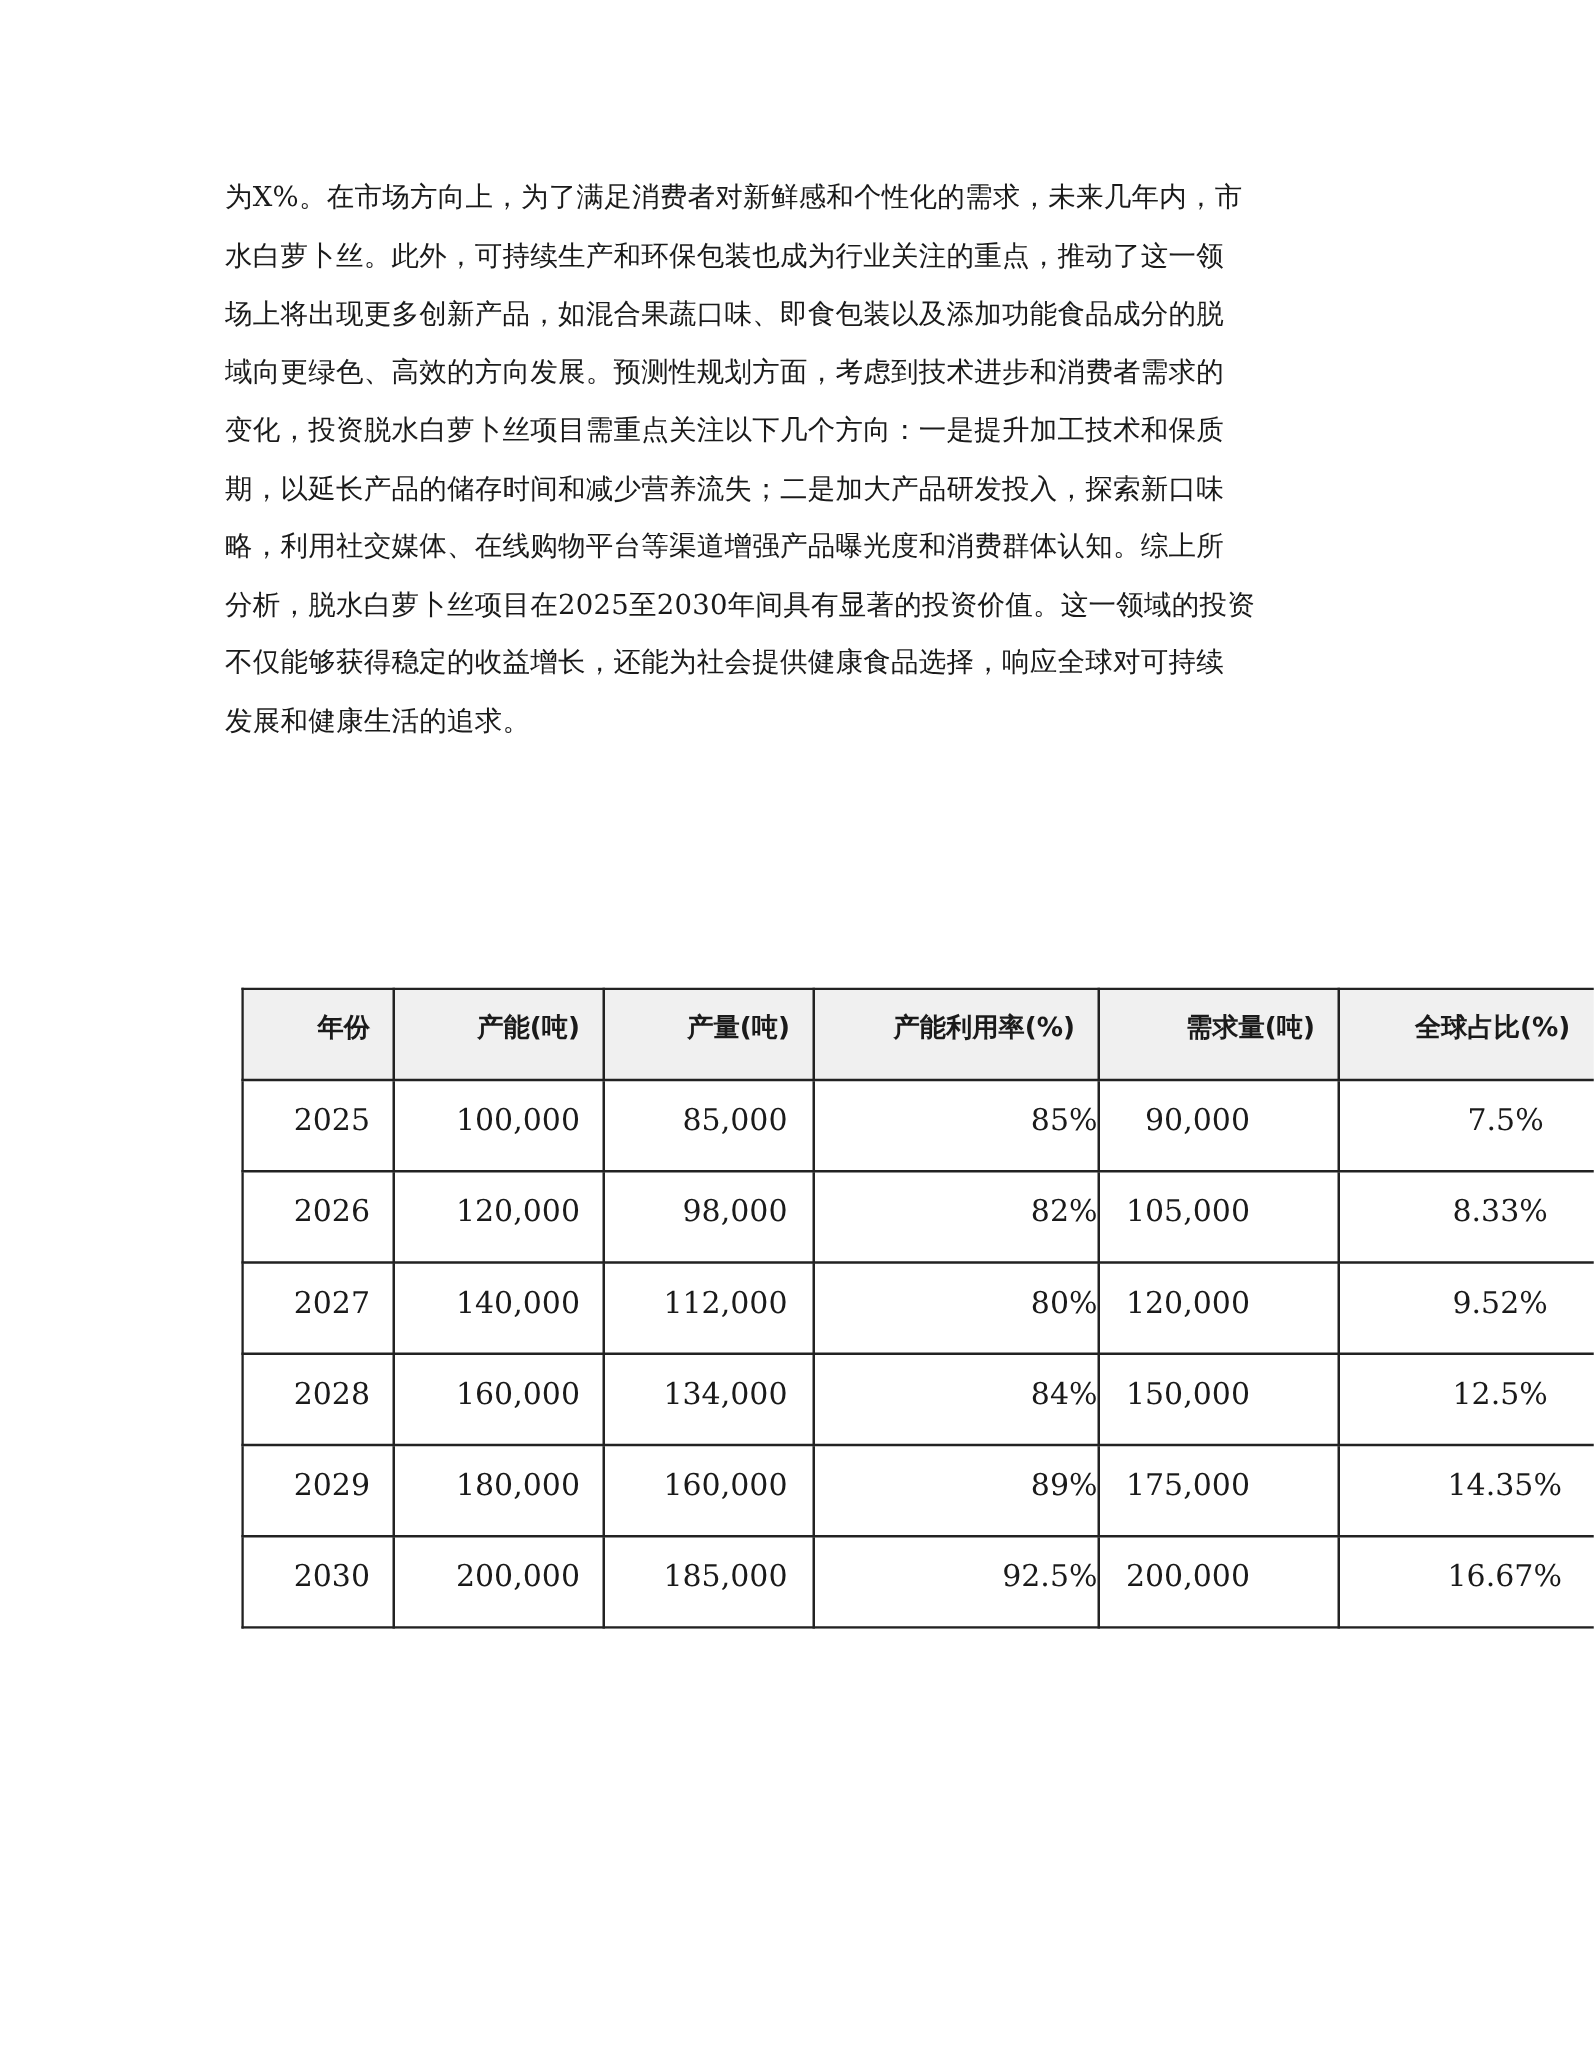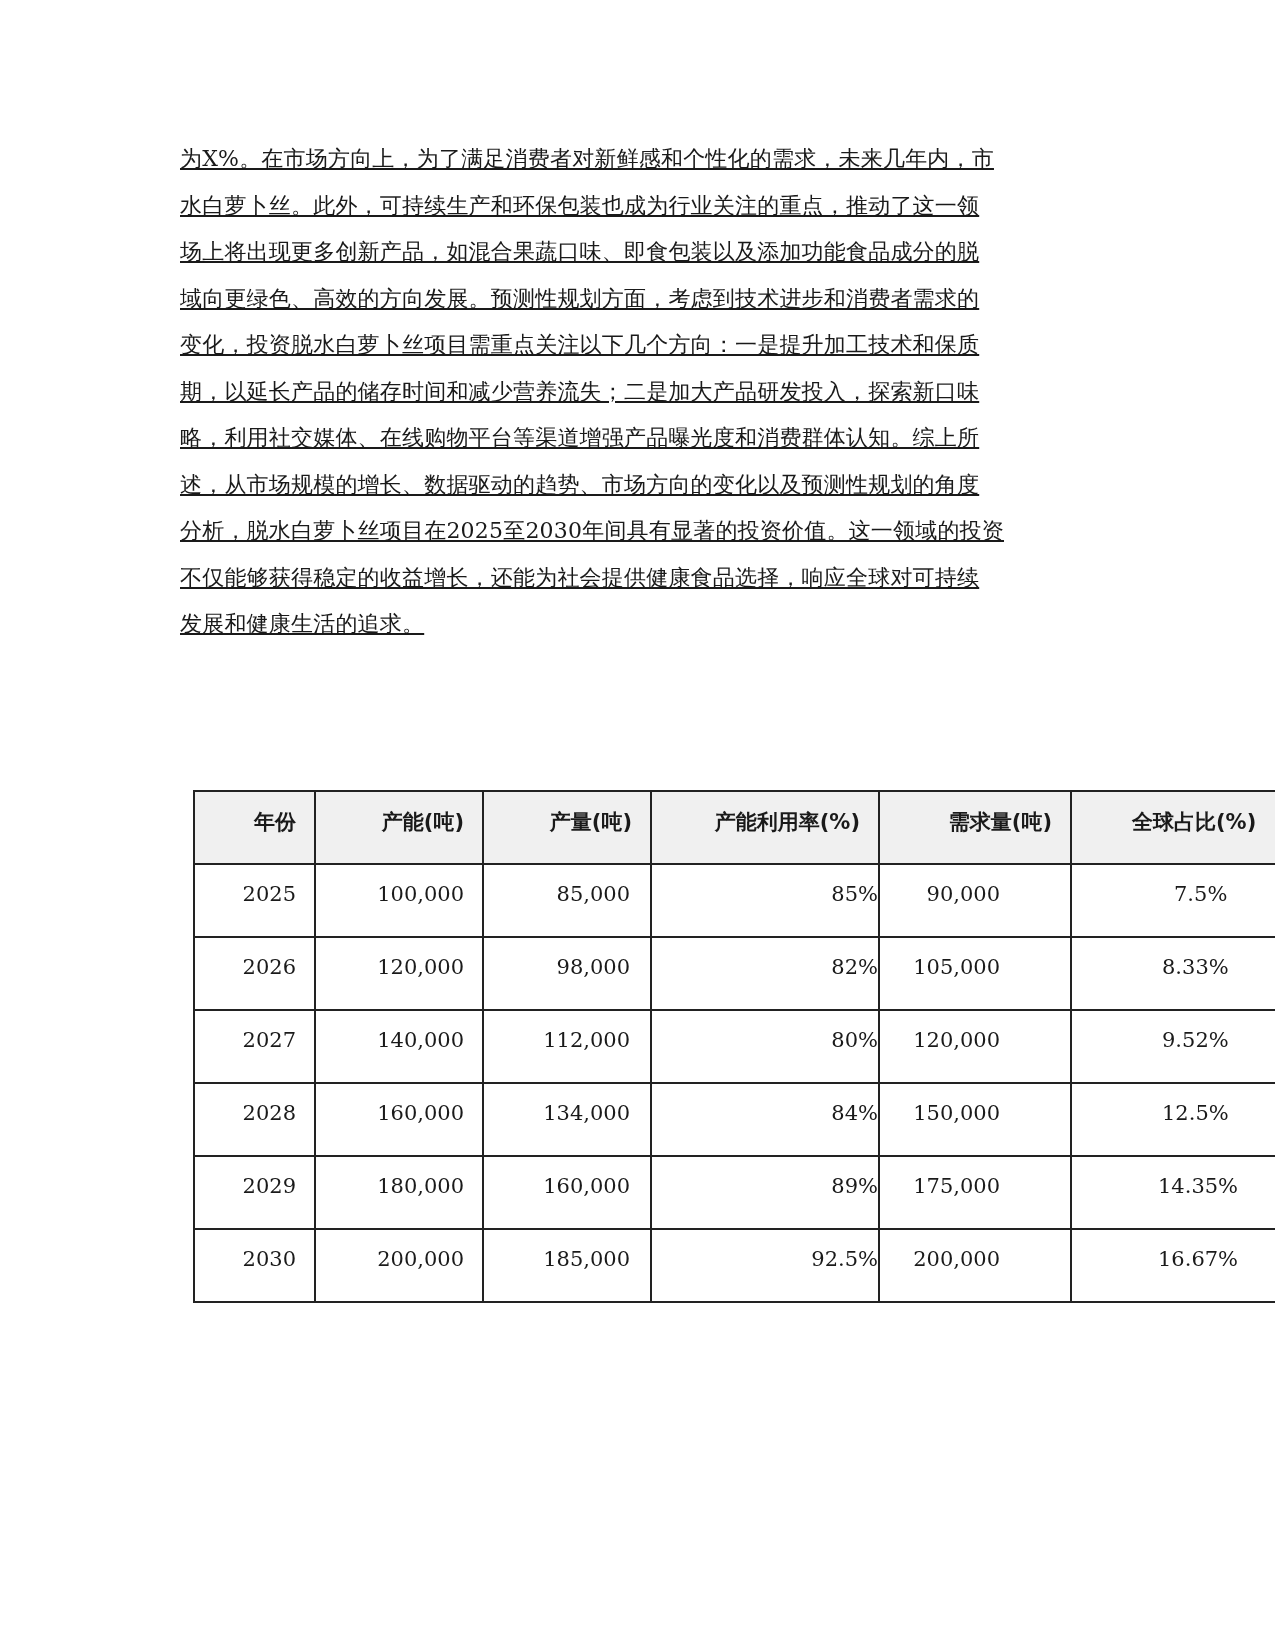--- a/index.html
+++ b/index.html
@@ -22,21 +22,20 @@
       width: 860px;
       margin: 0;
     }
     .para .line {
       display: block;
       font-size: 22px;
       line-height: 46.5px;
       height: 46.5px;
       white-space: nowrap;
       letter-spacing: 0.2px;
-      text-decoration: underline;
     }
     .table-wrap {
       position: absolute;
       left: 193px;
       top: 790px;
       width: 1096px;
       overflow: hidden;
     }
     table {
       border-collapse: collapse;
@@ -53,41 +52,40 @@
     th {
       background: #f0f0f0;
       font-family: "DejaVu Sans", "Liberation Sans", sans-serif;
       font-weight: bold;
       font-size: 21px;
       padding-top: 16px;
       padding-right: 18px;
       height: 55px;
     }
     td {
-      font-size: 21px;
+      font-size: 24px;
       padding-top: 17px;
       padding-right: 18px;
       height: 54px;
     }
     td.center { text-align: right; padding-right: 0; }
     td.c-demand { padding-right: 70px; }
     td.c-prod { padding-right: 20px; }
   </style>
 </head>
 <body>
 
 <div class="para">
   <span class="line">为X%。在市场方向上，为了满足消费者对新鲜感和个性化的需求，未来几年内，市</span>
   <span class="line">水白萝卜丝。此外，可持续生产和环保包装也成为行业关注的重点，推动了这一领</span>
   <span class="line">场上将出现更多创新产品，如混合果蔬口味、即食包装以及添加功能食品成分的脱</span>
   <span class="line">域向更绿色、高效的方向发展。预测性规划方面，考虑到技术进步和消费者需求的</span>
   <span class="line">变化，投资脱水白萝卜丝项目需重点关注以下几个方向：一是提升加工技术和保质</span>
   <span class="line">期，以延长产品的储存时间和减少营养流失；二是加大产品研发投入，探索新口味</span>
   <span class="line">略，利用社交媒体、在线购物平台等渠道增强产品曝光度和消费群体认知。综上所</span>
-  <span class="line">述，从市场规模的增长、数据驱动的趋势、市场方向的变化以及预测性规划的角度</span>
   <span class="line">分析，脱水白萝卜丝项目在2025至2030年间具有显著的投资价值。这一领域的投资</span>
   <span class="line">不仅能够获得稳定的收益增长，还能为社会提供健康食品选择，响应全球对可持续</span>
   <span class="line">发展和健康生活的追求。</span>
 </div>
 
 <div class="table-wrap">
   <table>
     <colgroup>
       <col style="width:121px">
       <col style="width:168px">

